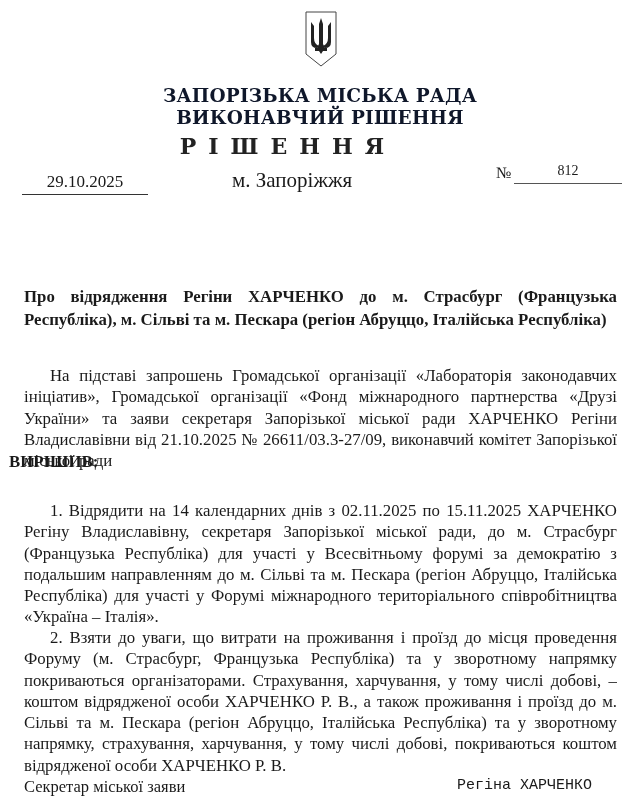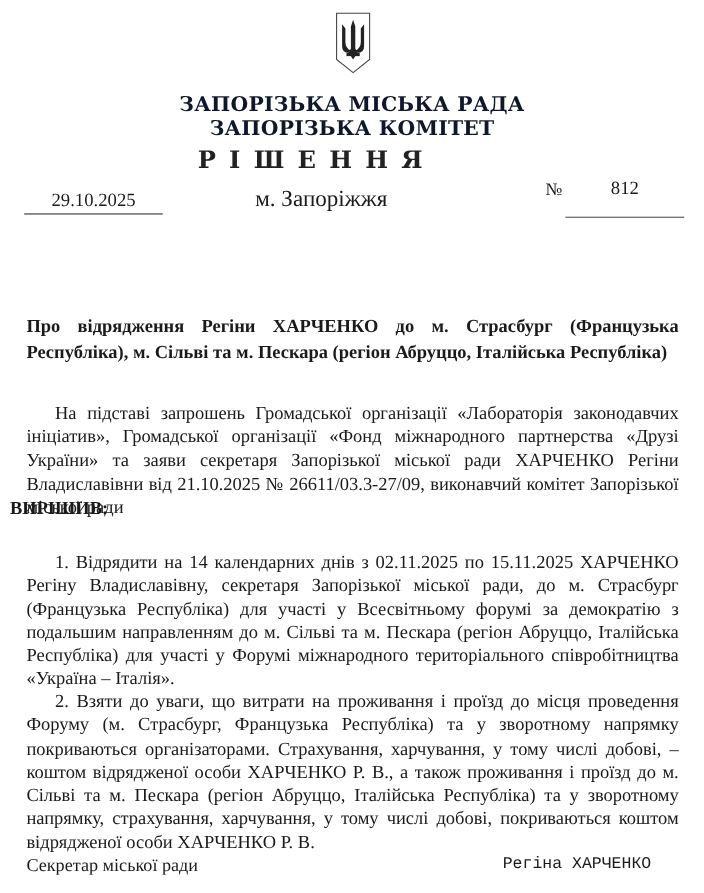--- a/index.html
+++ b/index.html
@@ -10,21 +10,21 @@
       font-size: 18.5px; letter-spacing: 0.2px; color: #0f172a; font-family: "DejaVu Serif", serif; }
     .org1 { top: 85px; }
     .org2 { top: 107px; }
     .decision-title { position: absolute; left: 0; width: 564px; text-align: center; top: 133px;
       font-weight: bold; font-size: 22px; letter-spacing: 12px; font-family: "DejaVu Serif", serif; color: #222; padding-left: 12px; box-sizing: border-box; }
     .date { position: absolute; left: 22px; top: 171px; width: 126px; text-align: center;
       font-size: 17px; border-bottom: 1px solid #333; padding-bottom: 1px; line-height: 22px; }
     .city { position: absolute; left: 232px; top: 168px; font-size: 21px; }
     .num-label { position: absolute; left: 496px; top: 164px; font-size: 16px; }
     .num-value { position: absolute; left: 514px; top: 160px; width: 108px; text-align: center;
-      font-size: 17px; border-bottom: 1px solid #555; line-height: 22px; padding-bottom: 15px; }
+      font-size: 14px; border-bottom: 1px solid #555; line-height: 22px; padding-bottom: 1px; }
     .subject { position: absolute; left: 24px; top: 285px; width: 593px; font-weight: bold;
       font-size: 16.8px; line-height: 23px; text-align: justify; text-align-last: left; }
     .para { position: absolute; left: 24px; width: 593px; font-size: 16.8px; line-height: 21.3px;
       text-align: justify; text-indent: 26px; margin-top: 19px; }
     .p-basis { top: 346px; }
     .resolved { position: absolute; left: 9px; top: 452px; font-weight: bold; font-size: 16.8px; }
     .p-1 { top: 481px; }
     .p-2 { top: 608px; }
     .sig-pos { position: absolute; left: 24px; top: 777px; font-size: 16.5px; }
     .sig-name { position: absolute; left: 457px; top: 777px; font-size: 15px; font-family: Liberation Mono, monospace; }
@@ -34,29 +34,29 @@
 
 <svg class="emblem" viewBox="0 0 34 58">
   <path d="M2 2 H32 V44 L17 56 L2 44 Z" fill="none" stroke="#444" stroke-width="1"></path>
   <path d="M17 8 L15 14 L15 34 L13 38 L17 44 L21 38 L19 34 L19 14 Z" fill="#222"></path>
   <path d="M7 12 L7 32 Q7 38 13 38 L15 36 Q10 34 10 28 L10 16 Z" fill="#222"></path>
   <path d="M27 12 L27 32 Q27 38 21 38 L19 36 Q24 34 24 28 L24 16 Z" fill="#222"></path>
   <rect x="11" y="38" width="12" height="3" fill="#222"></rect>
 </svg>
 
 <div class="org org1">ЗАПОРІЗЬКА МІСЬКА РАДА</div>
-<div class="org org2">ЗАПОРІЗЬКА КОМІТЕТ</div>
+<div class="org org2">ВИКОНАВЧИЙ РІШЕННЯ</div>
 <div class="decision-title">РІШЕННЯ</div>
 
 <div class="date">29.10.2025</div>
 <div class="city">м. Запоріжжя</div>
 <div class="num-label">№</div>
 <div class="num-value">812</div>
 
 <div class="subject">Про відрядження Регіни ХАРЧЕНКО до м. Страсбург (Французька Республіка), м. Сільві та м. Пескара (регіон Абруццо, Італійська Республіка)</div>
 
 <div class="para p-basis">На підставі запрошень Громадської організації «Лабораторія законодавчих ініціатив», Громадської організації «Фонд міжнародного партнерства «Друзі України» та заяви секретаря Запорізької міської ради ХАРЧЕНКО Регіни Владиславівни від 21.10.2025 № 26611/03.3-27/09, виконавчий комітет Запорізької міської ради</div>
 <div class="resolved">ВИРІШИВ:</div>
 <div class="para p-1">1. Відрядити на 14 календарних днів з 02.11.2025 по 15.11.2025 ХАРЧЕНКО Регіну Владиславівну, секретаря Запорізької міської ради, до м. Страсбург (Французька Республіка) для участі у Всесвітньому форумі за демократію з подальшим направленням до м. Сільві та м. Пескара (регіон Абруццо, Італійська Республіка) для участі у Форумі міжнародного територіального співробітництва «Україна – Італія».</div>
 <div class="para p-2">2. Взяти до уваги, що витрати на проживання і проїзд до місця проведення Форуму (м. Страсбург, Французька Республіка) та у зворотному напрямку покриваються організаторами. Страхування,  харчування, у тому числі добові, – коштом відрядженої особи ХАРЧЕНКО Р. В., а також проживання і проїзд до м. Сільві та м. Пескара (регіон Абруццо, Італійська Республіка) та у зворотному напрямку, страхування, харчування, у тому числі добові, покриваються коштом відрядженої особи ХАРЧЕНКО Р. В.</div>
 
-<div class="sig-pos">Секретар міської ради</div>
+<div class="sig-pos">Секретар міської заяви</div>
 <div class="sig-name">Регіна ХАРЧЕНКО</div>
 
 </body></html>

